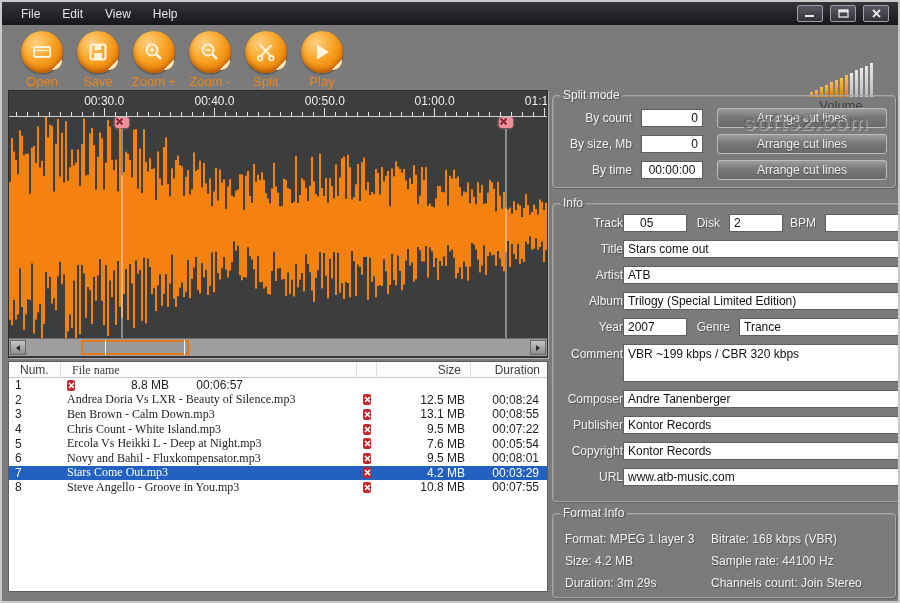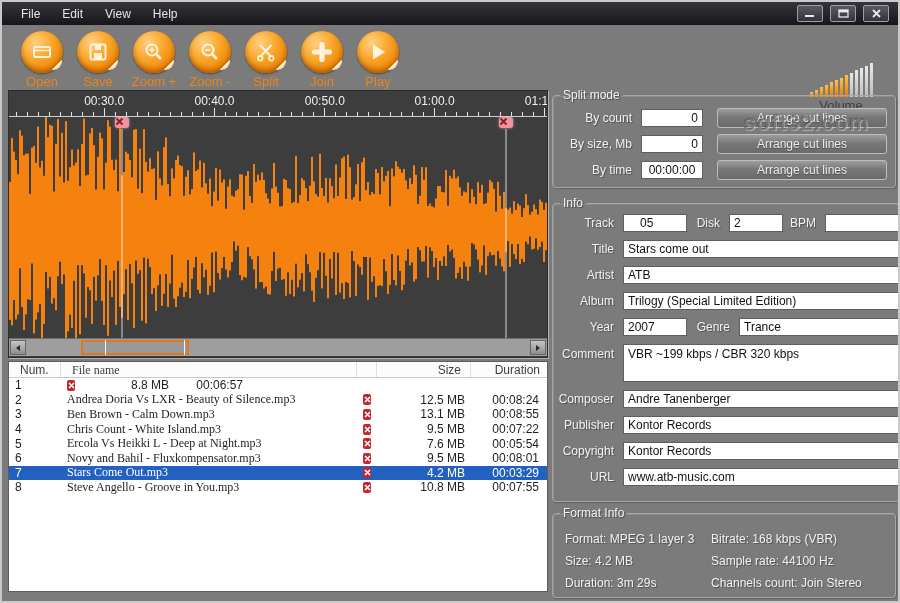--- a/index.html
+++ b/index.html
@@ -86,21 +86,21 @@
   .split-row .tf{width:62px;}
   .num-tf{text-align:right;}
   .time-tf{text-align:center;}
   .arrange-btn{margin-left:14px;flex:1;}
   .watermark{position:absolute;left:741px;top:108px;font-size:22px;font-weight:bold;letter-spacing:1px;
     color:rgba(80,80,80,.55);text-shadow:1px 1px 0 rgba(230,230,230,.45);z-index:5;pointer-events:none;}
   
   .info-grp{left:550px;top:194px;width:344px;height:306px;}
   .irow{display:flex;align-items:center;height:18px;margin:0 8px 8px 4px;}
   .irow:first-of-type{margin-top:4px;}
-  .irow .ilabel{width:66px;padding-right:9px;}
+  .irow .ilabel{width:66px;padding-right:0;}
   .midlabel{width:42px;padding-right:9px;}
   .grow{flex:1;min-width:0;}
   .combo{flex:1;height:18px;background:#fff;border:1px solid #5f5f5f;position:relative;
     display:flex;align-items:center;padding-left:4px;color:#111;}
   .comment-row{height:38px;align-items:flex-start;}
   .comment-row .ilabel{padding-top:3px;}
   .cmt-wrap{flex:1;position:relative;height:38px;}
   .cmt-ta{width:100%;height:38px;resize:none;border:1px solid #5f5f5f;background:#fff;
     font-family:inherit;font-size:12px;padding:2px 14px 2px 4px;overflow:hidden;color:#111;}
   
@@ -185,28 +185,20 @@
         </div>
         <div class="tool-btn">
           <div class="tool-icon">
             <svg width="24" height="24">
               <path d="M6 5 L17.5 17 M17.5 5 L6 17" stroke="#fff3dd" stroke-width="2"></path>
               <circle cx="6.2" cy="18.2" r="2.3" fill="none" stroke="#fff3dd" stroke-width="1.6"></circle>
               <circle cx="17.3" cy="18.2" r="2.3" fill="none" stroke="#fff3dd" stroke-width="1.6"></circle>
             </svg>
           </div>
           <div class="tool-label">Split</div>
-        </div>
-        <div class="tool-btn">
-          <div class="tool-icon">
-            <svg width="24" height="24">
-              <path d="M12 4.5 V19.5 M4.5 12 H19.5" stroke="#fff3dd" stroke-width="5.2" stroke-linecap="round"></path>
-            </svg>
-          </div>
-          <div class="tool-label">Join</div>
         </div>
         <div class="tool-btn">
           <div class="tool-icon">
             <svg width="24" height="24">
               <path d="M7 4.5 L19 12 L7 19.5 Z" fill="#fff3dd"></path>
             </svg>
           </div>
           <div class="tool-label">Play</div>
         </div>
       </div>

